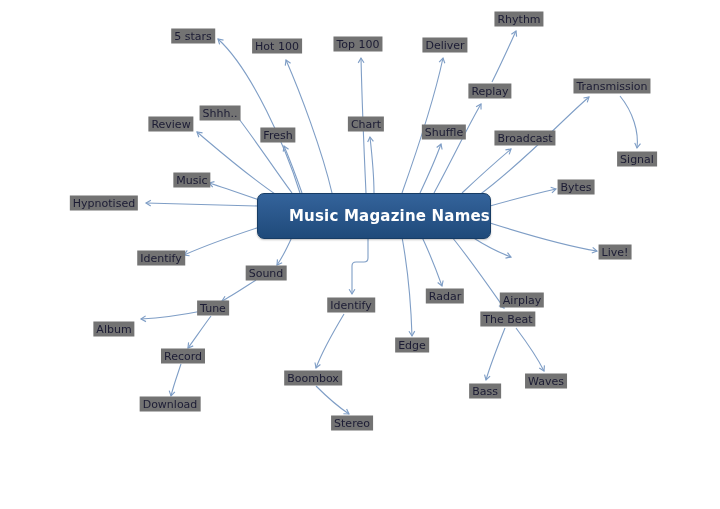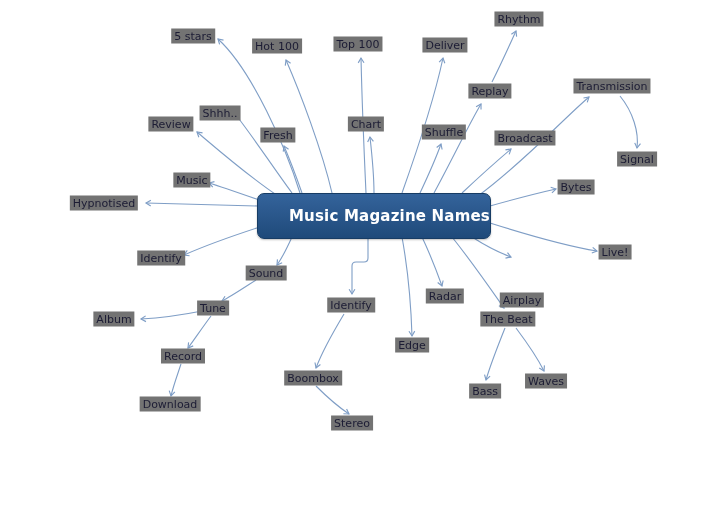--- a/index.html
+++ b/index.html
@@ -103,21 +103,21 @@
       <div class="label" style="left: 576px; top: 187px;">Bytes</div>
       <div class="label" style="left: 104px; top: 203px;">Hypnotised</div>
       <div class="label" style="left: 161px; top: 258px;">Identify</div>
       <div class="label" style="left: 266px; top: 273px;">Sound</div>
       <div class="label" style="left: 615px; top: 252px;">Live!</div>
       <div class="label" style="left: 522px; top: 262px; margin-top: 38px;">Airplay</div>
       <div class="label" style="left: 213px; top: 308px;">Tune</div>
       <div class="label" style="left: 351px; top: 305px;">Identify</div>
       <div class="label" style="left: 445px; top: 296px;">Radar</div>
       <div class="label" style="left: 508px; top: 319px;">The Beat</div>
-      <div class="label" style="left: 114px; top: 319px;">Album</div>
+      <div class="label" style="left: 114px; top: 329px;">Album</div>
       <div class="label" style="left: 183px; top: 356px;">Record</div>
       <div class="label" style="left: 313px; top: 378px;">Boombox</div>
       <div class="label" style="left: 412px; top: 345px;">Edge</div>
       <div class="label" style="left: 485px; top: 391px;">Bass</div>
       <div class="label" style="left: 546px; top: 381px;">Waves</div>
       <div class="label" style="left: 170px; top: 404px;">Download</div>
       <div class="label" style="left: 352px; top: 423px;">Stereo</div>
     </div>
 
 </div>

